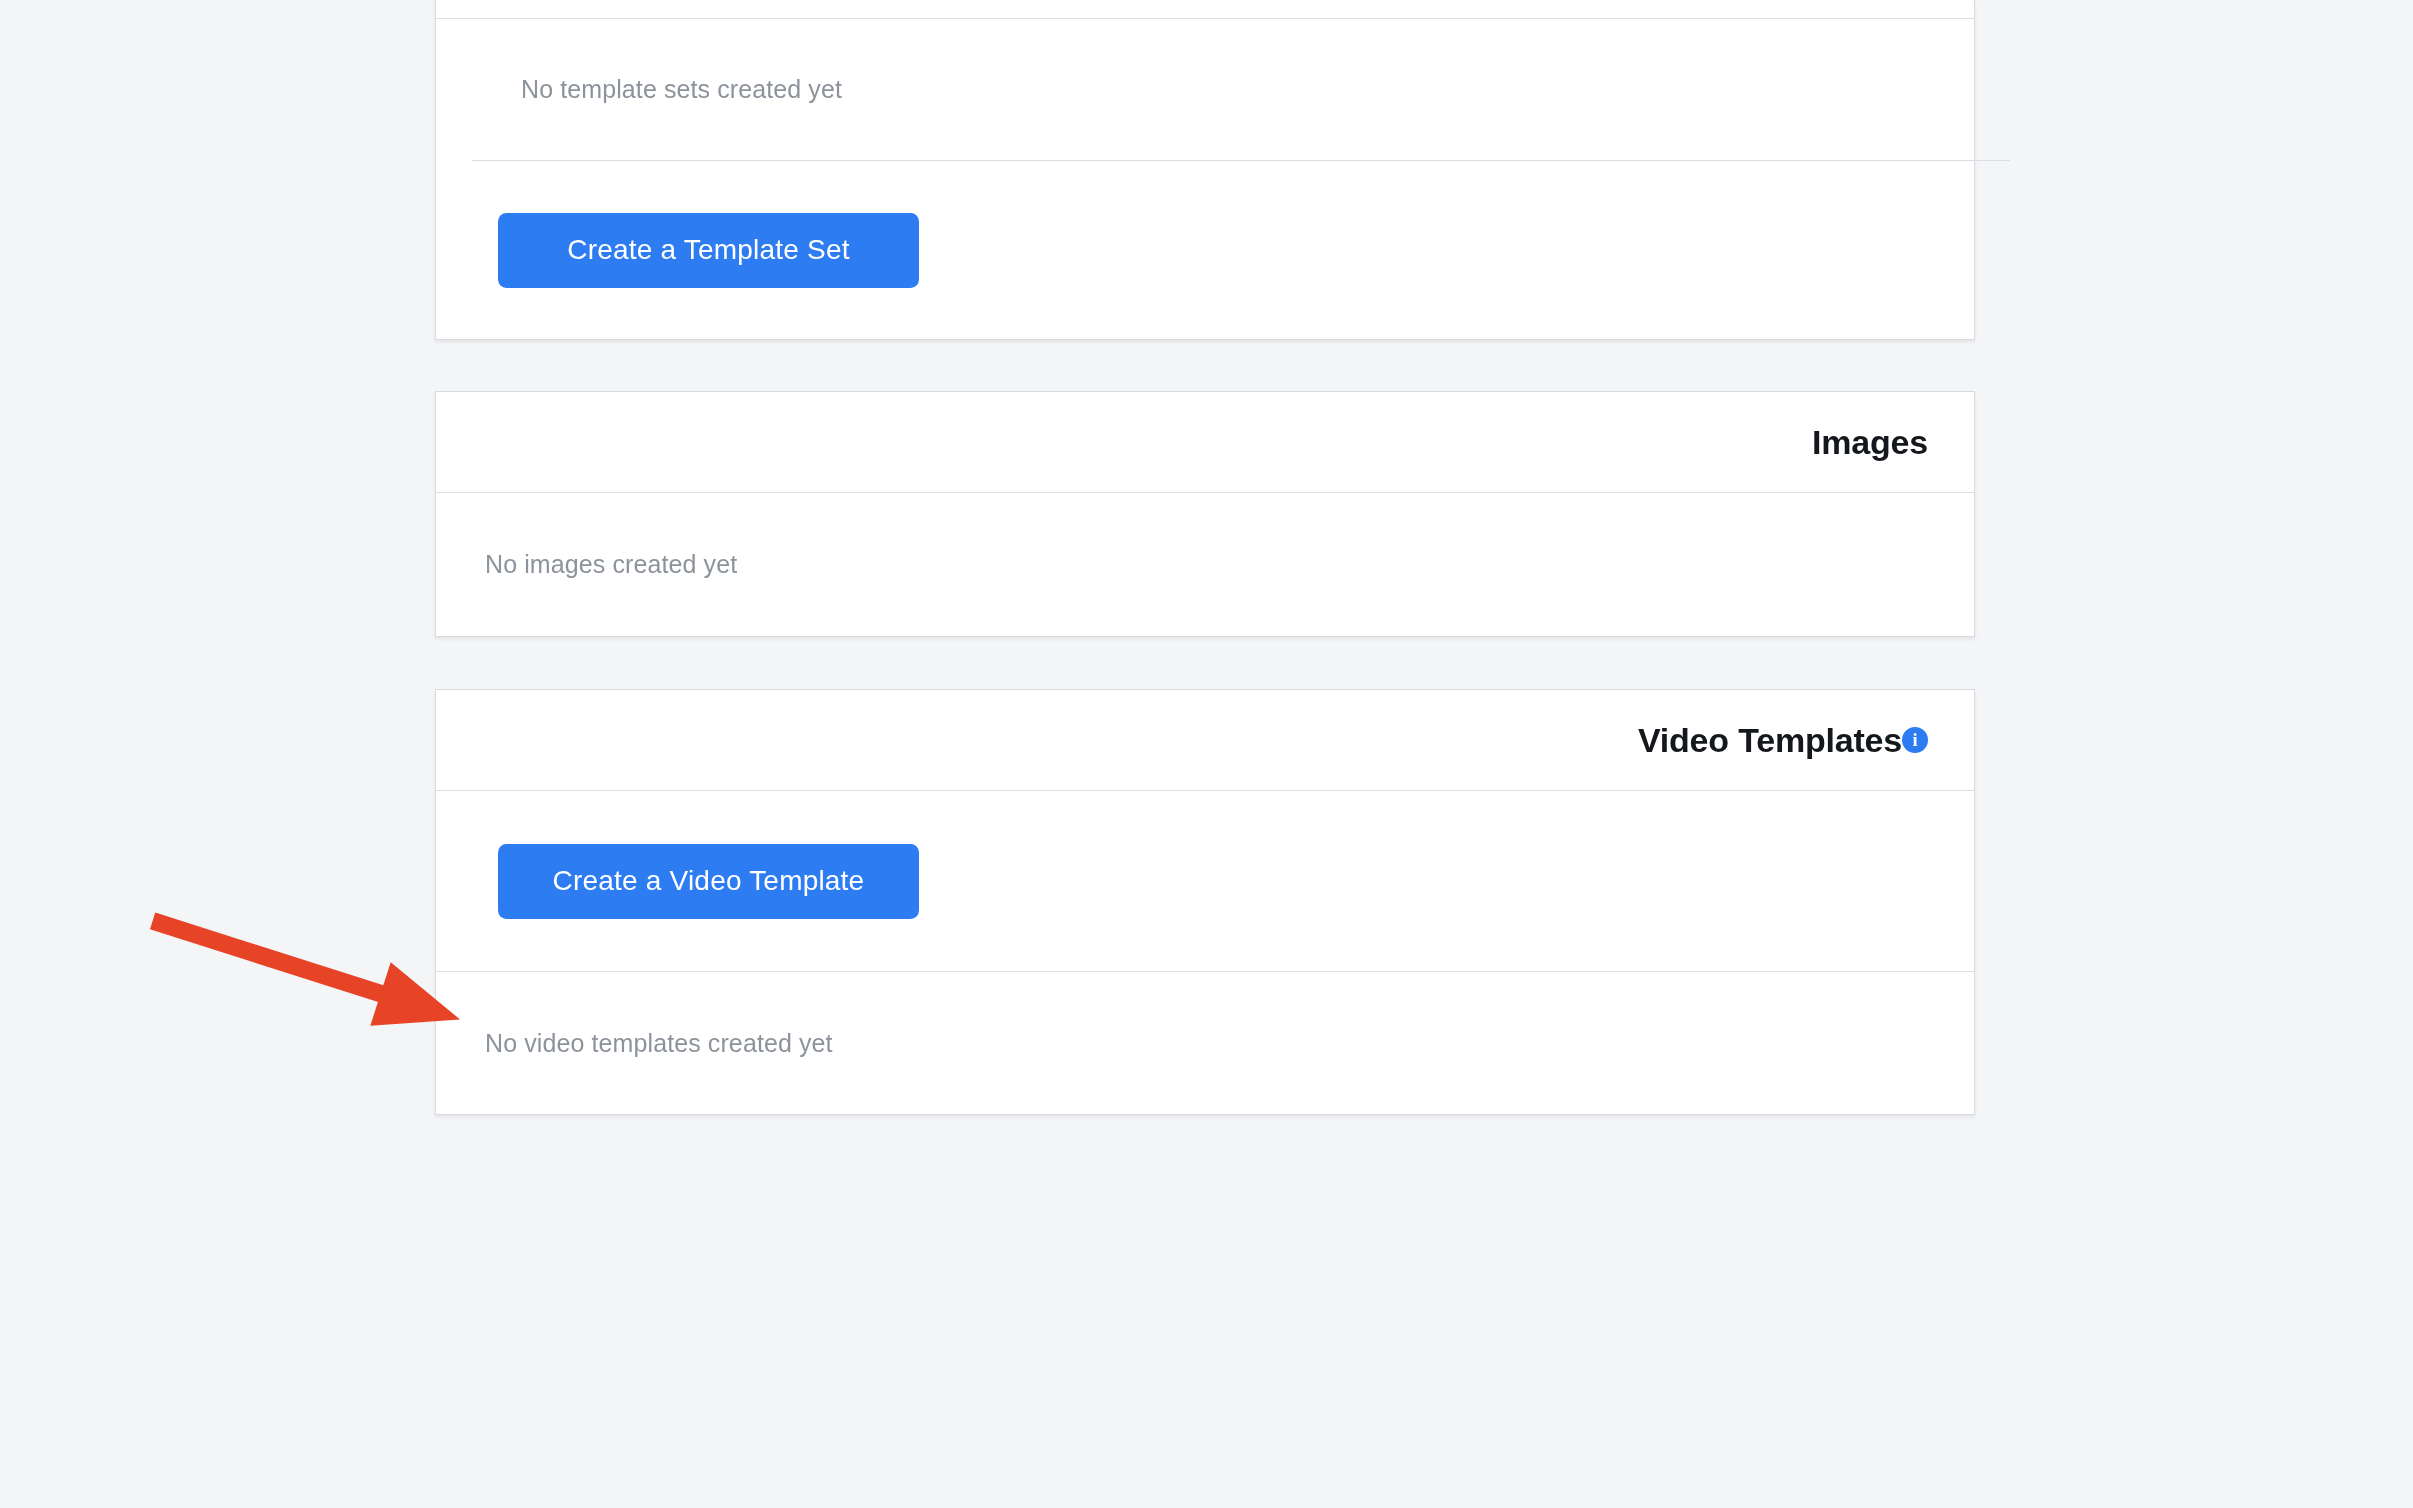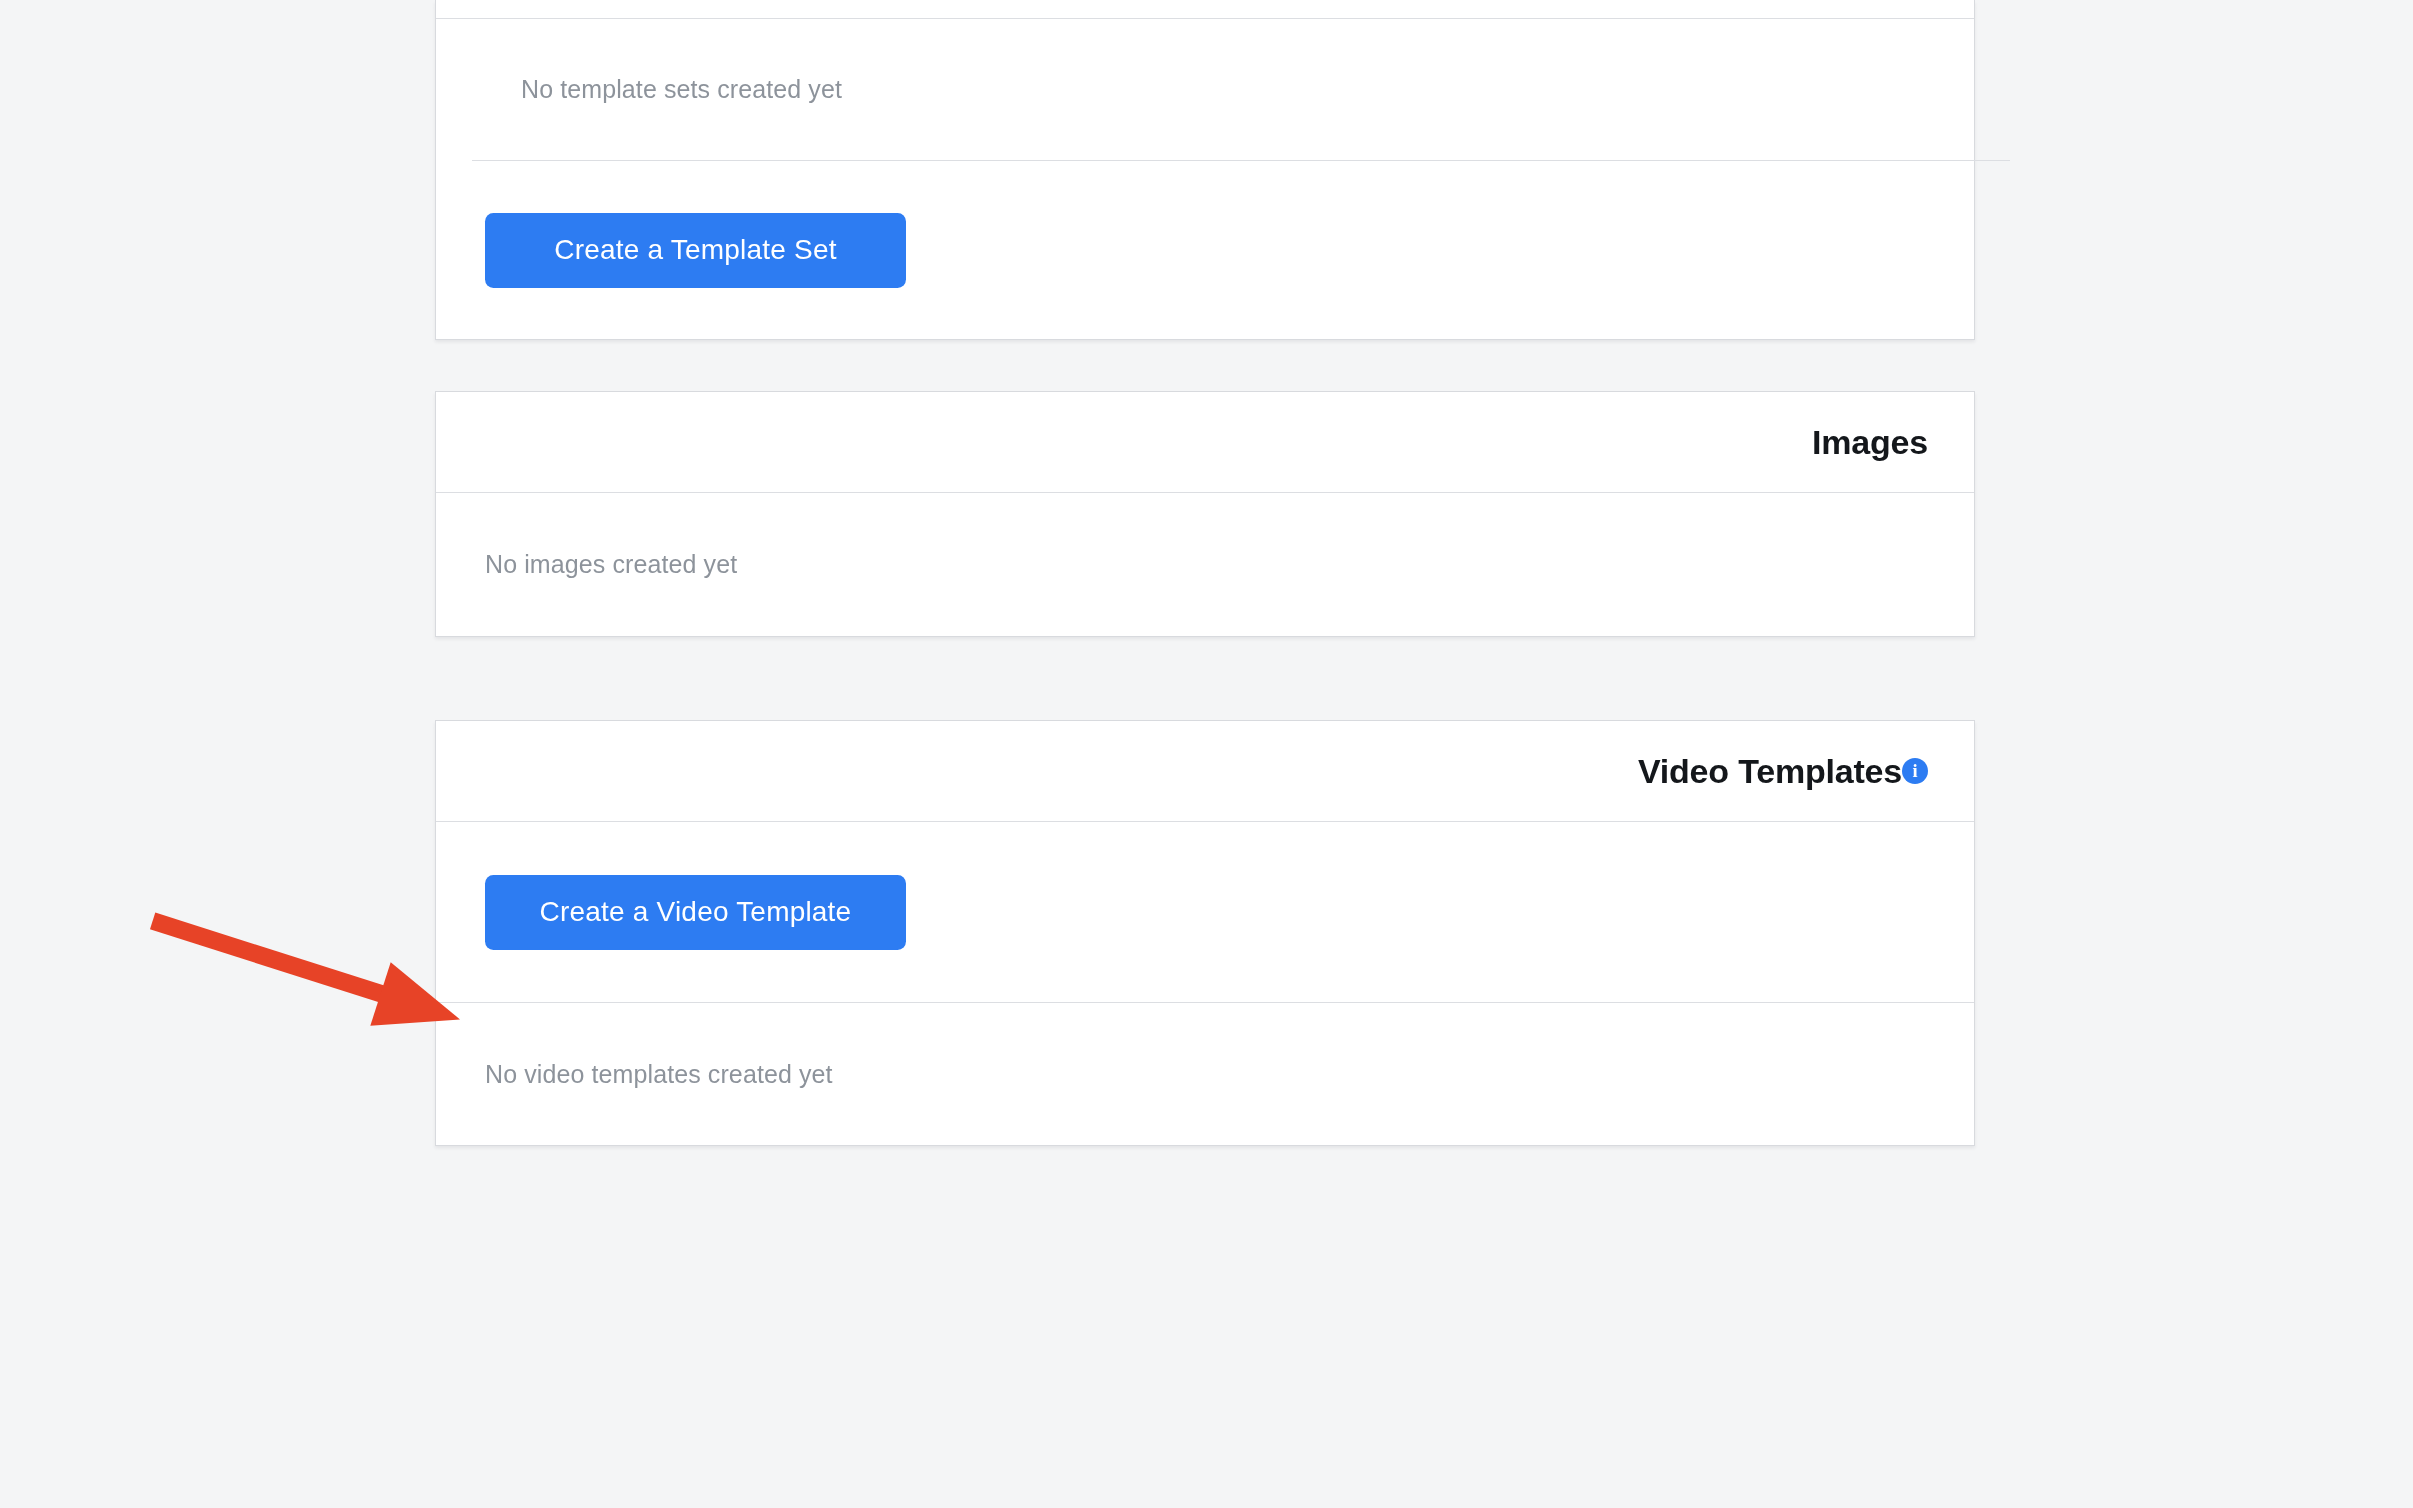--- a/index.html
+++ b/index.html
@@ -31,21 +31,21 @@
     box-shadow: 0 2.5px 3.4px rgba(40, 44, 50, 0.08);
   }
   .card.cut-top { top: 0; border-top: none; }
 
   .row { width: 100%; border-bottom: 1.7px solid var(--divider); display: flex; align-items: center; }
   .row:last-child { border-bottom: none; }
 
   .row.stub { height: 19px; }
   .row.header { height: 101px; padding-left: 49px; padding-right: 46px; justify-content: flex-end; }
   .row.empty-state { padding-left: 49px; }
-  .row.button-row { height: 181px; padding-left: 49px; }
+  .row.button-row { height: 181px; padding-left: 62px; }
 
   .card-title {
     font-size: 34px;
     font-weight: 700;
     color: var(--heading);
     letter-spacing: -0.2px;
   }
   .empty-text {
     font-size: 25px;
     color: var(--muted);
@@ -108,21 +108,21 @@
 
   <section class="card" style="top: 391px;">
     <div class="row header">
       <h2 class="card-title">Images</h2>
     </div>
     <div class="row empty-state" style="height: 143px;">
       <span class="empty-text">No images created yet</span>
     </div>
   </section>
 
-  <section class="card" style="top: 689px; margin-top: 31px;">
+  <section class="card" style="top: 689px;">
     <div class="row header">
       <h2 class="card-title">Video Templates</h2>
       <span class="info-icon">i</span>
     </div>
     <div class="row button-row">
       <button class="btn-primary">Create a Video Template</button>
     </div>
     <div class="row empty-state" style="height: 142px;">
       <span class="empty-text">No video templates created yet</span>
     </div>

